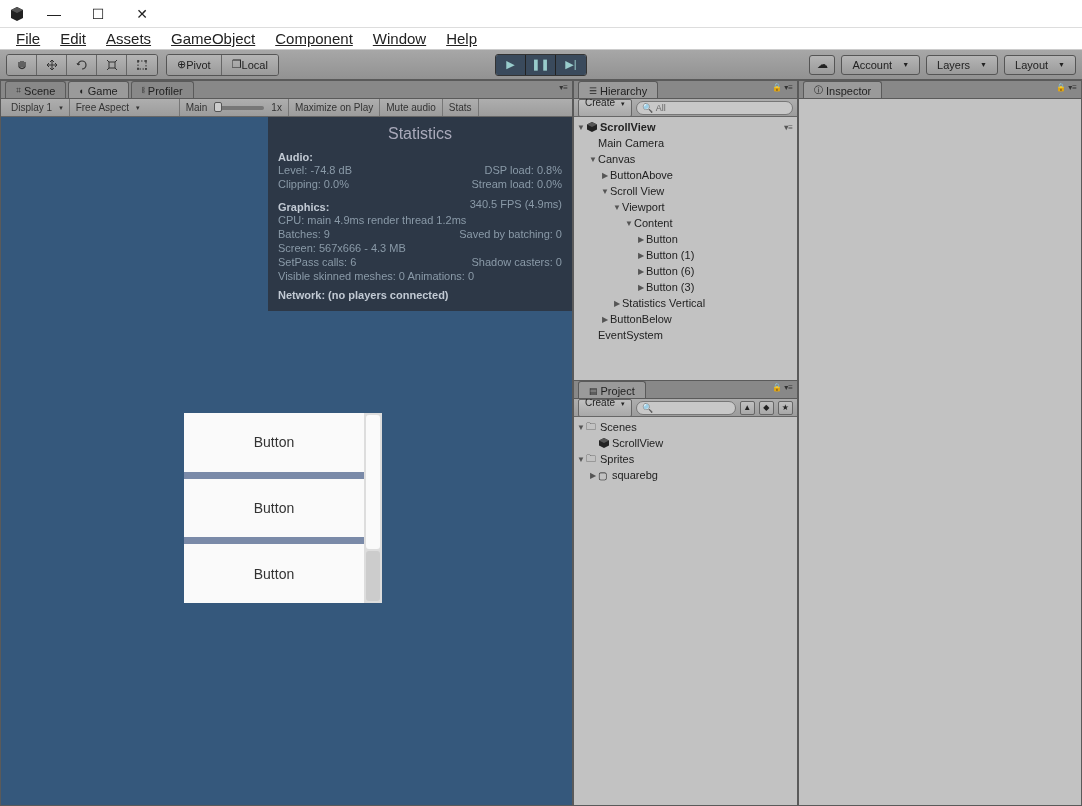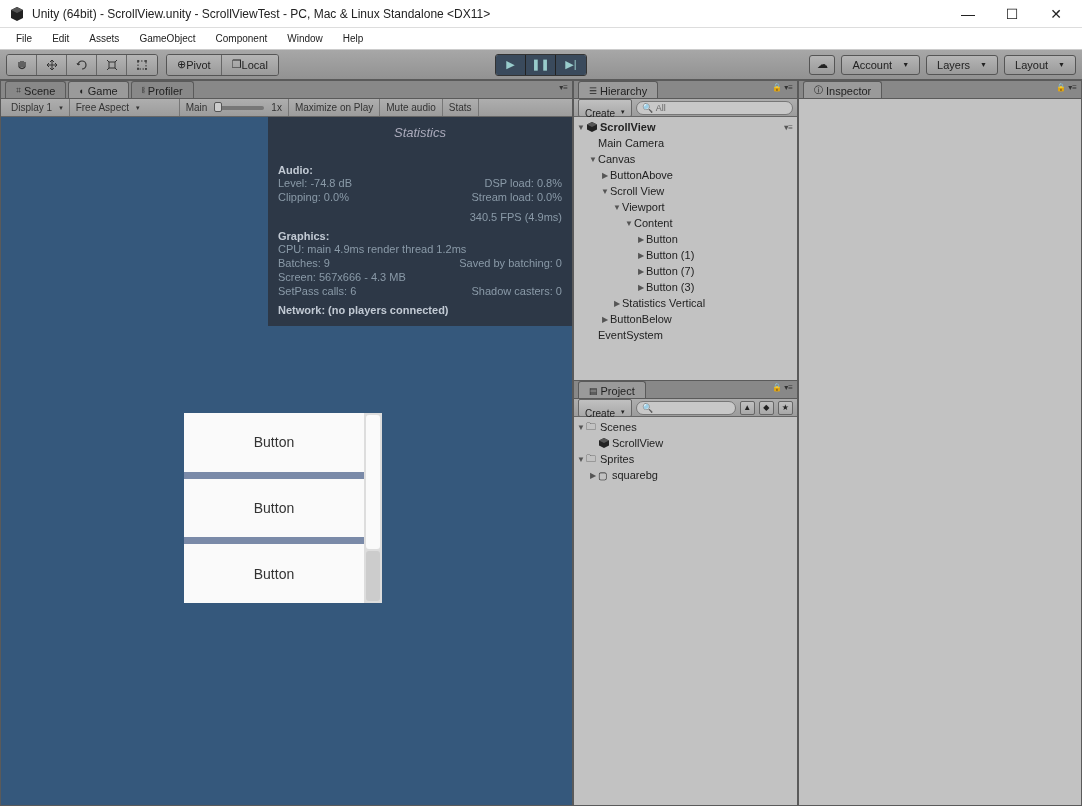--- a/index.html
+++ b/index.html
@@ -7,21 +7,21 @@
 
   
   .titlebar { height: 28px; display: flex; align-items: center; padding: 0 4px; border-bottom: 1px solid #ddd; }
   .titlebar .unity-logo { width: 18px; height: 18px; margin: 0 6px 0 4px; display:inline-flex; align-items:center; justify-content:center; }
   .titlebar .title { flex: 1; font-size: 12px; }
   .win-controls { display: flex; }
   .win-btn { width: 44px; height: 28px; display: flex; align-items: center; justify-content: center; font-size: 14px; }
 
   
   .menubar { height: 22px; background: #fff; display: flex; align-items: center; padding: 0 6px; border-bottom: 1px solid #ccc; }
-  .menubar .menu-item { padding: 2px 10px; font-size: 10px; }
+  .menubar .menu-item { padding: 2px 10px; font-size: 15px; text-decoration: underline; }
 
   
   .toolbar { height: 30px; background: linear-gradient(#a7a7a7,#929292); border-bottom: 1px solid #5a5a5a; display: flex; align-items: center; padding: 0 6px; position: relative; }
   .tool-group { display: flex; border: 1px solid #555; border-radius: 3px; overflow: hidden; margin-right: 8px; }
   .tool-btn { width: 30px; height: 20px; background: linear-gradient(#b5b5b5,#9a9a9a); border-right: 1px solid #666; display:flex; align-items:center; justify-content:center; font-size:12px; }
   .tool-btn:last-child { border-right: none; }
   .tool-btn.wide { width: auto; padding: 0 10px; font-size: 11px; }
   .play-group { position: absolute; left: 50%; transform: translateX(-50%); display: flex; border: 1px solid #333; border-radius: 3px; overflow: hidden; }
   .play-btn { width: 30px; height: 20px; background: #3a4a5c; border-right: 1px solid #222; display:flex; align-items:center; justify-content:center; color:#9cc; font-size:11px; }
   .play-btn:last-child { border-right:none; }
@@ -45,36 +45,36 @@
 
   
   .sub-toolbar { height: 18px; background: linear-gradient(#aeaeae,#9c9c9c); border-bottom: 1px solid #666; display:flex; align-items:center; padding:0 4px; font-size:10px; color:#333; }
   .sub-field { padding: 0 6px; border-right: 1px solid #777; height:100%; display:flex; align-items:center; gap:3px; }
   .slider-track { width:50px; height:4px; background:#777; border-radius:2px; position:relative; margin:0 4px; }
   .slider-thumb { width:8px; height:10px; background:#ccc; border:1px solid #555; border-radius:2px; position:absolute; top:-4px; left:0; }
 
   
   .game-view { flex:1; background: #35587c; position: relative; }
   .stats-panel { position:absolute; top:0; right:0; width:304px; background: rgba(45,55,68,0.95); color:#8a9aa8; padding:6px 10px 10px 10px; font-size:11px; }
-  .stats-title { text-align:center; color:#aab; padding:2px 0 4px 0; font-size:13px;font-style:italic; }
-  .stats-section { color:#c2cad4; font-weight:bold; margin-top:20px; }
+  .stats-title { text-align:center; color:#aab; padding:2px 0 4px 0; font-size:16px; }
+  .stats-section { color:#c2cad4; font-weight:bold; margin-top:4px; }
   .stats-row { display:flex; justify-content:space-between; }
   .stats-line { color:#8a9aa8; line-height:14px; }
 
   .scroll-mock { position:absolute; left:183px; top:296px; width:198px; height:190px; background:#7a8aa8; display:flex; }
   .scroll-content { flex:1; display:flex; flex-direction:column; }
   .scroll-button { height:60px; background:#fafafa; margin-bottom:7px; display:flex; align-items:center; justify-content:center; font-size:14px; color:#333; }
   .scroll-button:last-child { margin-bottom:0; }
   .scroll-bar { width:18px; background:#ddd; display:flex; flex-direction:column; }
   .scroll-thumb { width:14px; margin:2px; background:#fafafa; border-radius:3px; flex:0.73; }
   .scroll-track-gap { flex:0.27; background:#ccc; margin:0 2px 2px 2px; border-radius:3px; }
 
   
   .panel-toolbar { height: 18px; background: linear-gradient(#aeaeae,#9c9c9c); border-bottom:1px solid #666; display:flex; align-items:center; padding:0 4px; font-size:10px; gap:4px; }
-  .create-btn { padding:8px 6px; height:14px; background:linear-gradient(#c0c0c0,#a8a8a8); border:1px solid #666; border-radius:2px; font-size:10px; display:flex; align-items:flex-start; gap:2px; }
+  .create-btn { padding:8px 6px; height:14px; background:linear-gradient(#c0c0c0,#a8a8a8); border:1px solid #666; border-radius:2px; font-size:10px; display:flex; align-items:flex-end; gap:2px; }
   .search-field { flex:1; height:14px; background:#c8c8c8; border:1px solid #777; border-radius:8px; padding:0 6px; display:flex; align-items:center; gap:2px; font-size:9px; color:#666; }
   .search-field.narrow { flex:0 0 100px; }
   .icon-btn { width:16px; height:14px; background:linear-gradient(#c0c0c0,#a8a8a8); border:1px solid #666; border-radius:2px; font-size:8px; display:flex; align-items:center; justify-content:center; }
 
   .tree { flex:1; background:#c2c2c2; overflow:auto; padding:2px 0; }
   .tree-row { display:flex; align-items:center; height:16px; padding-left:4px; font-size:11px; color:#222; }
   .tree-row .arrow { width:10px; font-size:8px; color:#555; text-align:center; }
   .tree-row .cube { width:14px; font-size:10px; }
   .folder-icon { width:14px; font-size:10px; }
   .indent-0 { padding-left: 2px; }
@@ -95,21 +95,20 @@
 </head>
 <body>
 
 <div class="titlebar">
   <span class="unity-logo">
     <svg width="16" height="16" viewBox="0 0 16 16">
         <polygon points="8,1 14,4 14,12 8,15 2,12 2,4" fill="#222"></polygon>
         <polygon points="8,1 14,4 8,7 2,4" fill="#555"></polygon>
       </svg>
   </span>
-  <span class="title">Unity (64bit) - ScrollView.unity - ScrollViewTest - PC, Mac &amp; Linux Standalone &lt;DX11&gt;</span>
   <div class="win-controls">
     <div class="win-btn">—</div>
     <div class="win-btn">☐</div>
     <div class="win-btn">✕</div>
   </div>
 </div>
 
 <div class="menubar">
   <div class="menu-item">File</div>
   <div class="menu-item">Edit</div>
@@ -243,20 +242,21 @@
         <div class="stats-line">CPU: main 4.9ms  render thread 1.2ms</div>
         <div class="stats-row">
             <span class="stats-line">Batches: 9</span>
             <span class="stats-line">Saved by batching: 0</span>
           </div>
         <div class="stats-line">Screen: 567x666 - 4.3 MB</div>
         <div class="stats-row">
             <span class="stats-line">SetPass calls: 6</span>
             <span class="stats-line">Shadow casters: 0</span>
           </div>
+        <div class="stats-line">Visible skinned meshes: 0  Animations: 0</div>
         <div class="stats-section" style="margin-top:6px">Network: (no players connected)</div>
       </div>
       <div class="scroll-mock">
         <div class="scroll-content">
           <div class="scroll-button">Button</div>
           <div class="scroll-button">Button</div>
           <div class="scroll-button">Button</div>
         </div>
         <div class="scroll-bar">
           <div class="scroll-thumb"></div>
@@ -322,21 +322,21 @@
             <div class="tree-row indent-5">
               <span class="arrow">▶</span>
               <span>Button</span>
             </div>
             <div class="tree-row indent-5">
               <span class="arrow">▶</span>
               <span>Button (1)</span>
             </div>
             <div class="tree-row indent-5">
               <span class="arrow">▶</span>
-              <span>Button (7)</span>
+              <span>Button (6)</span>
             </div>
             <div class="tree-row indent-5">
               <span class="arrow">▶</span>
               <span>Button (3)</span>
             </div>
             <div class="tree-row indent-3">
               <span class="arrow">▶</span>
               <span>Statistics Vertical</span>
             </div>
             <div class="tree-row indent-2">

